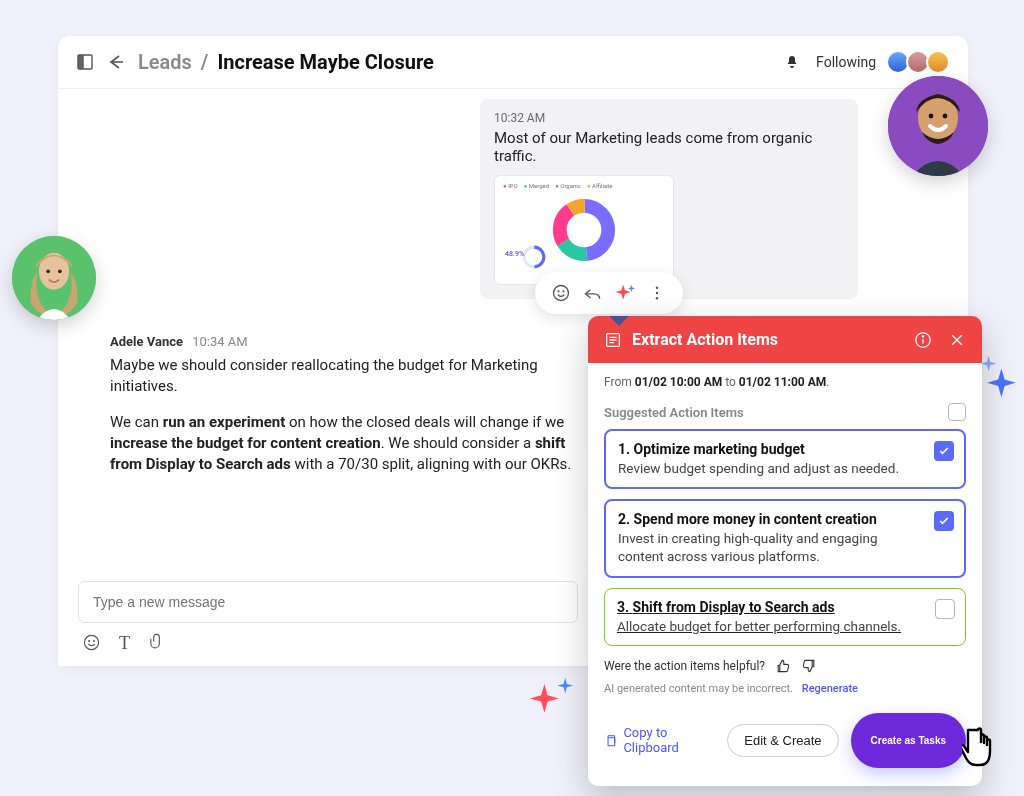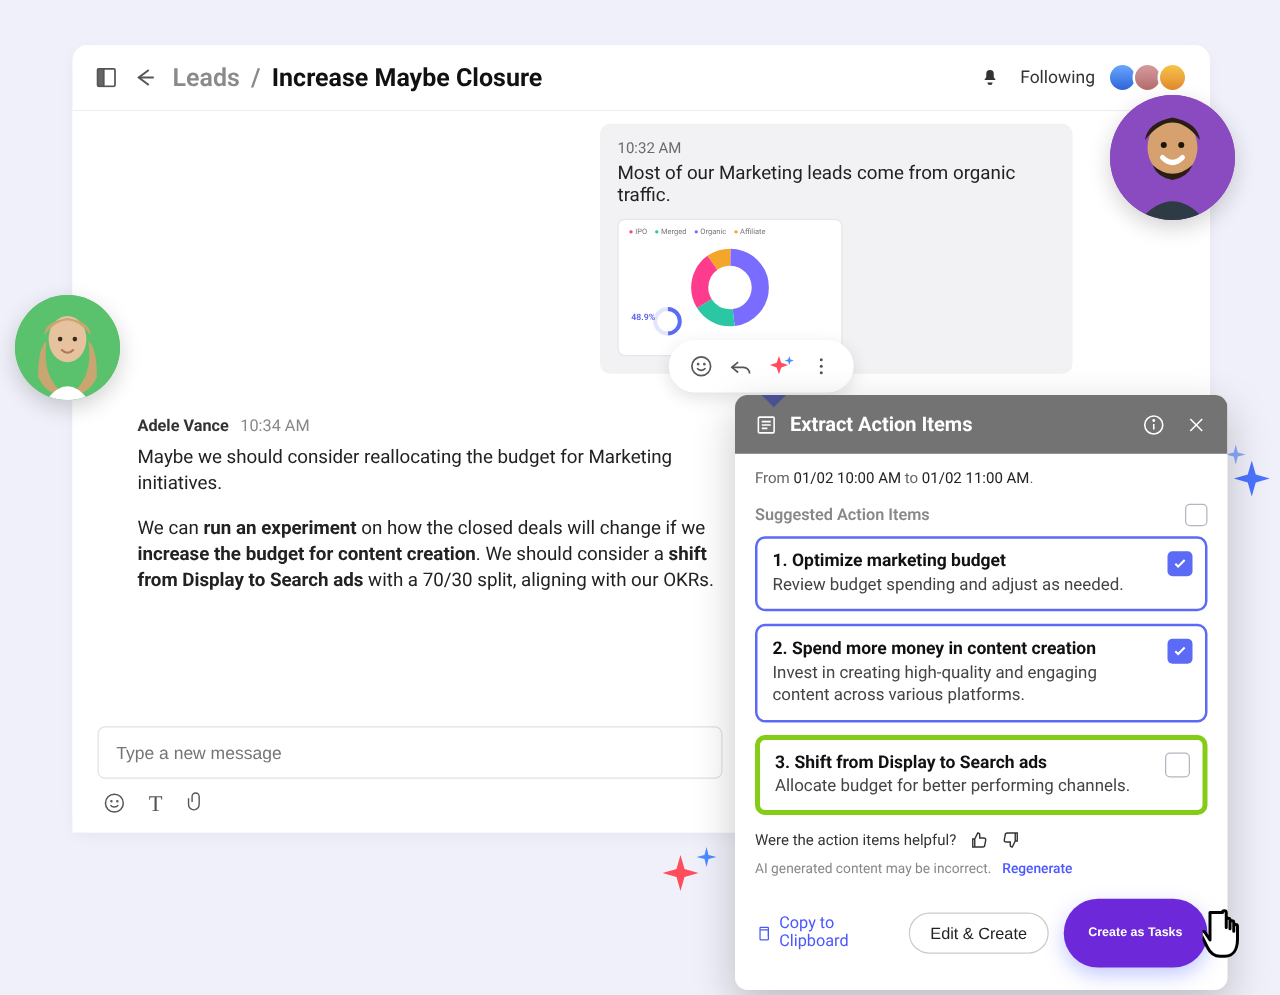--- a/index.html
+++ b/index.html
@@ -167,59 +167,59 @@
     z-index:20;
   }
   .ep-arrow {
     position:absolute;
     top:-7px; left:24px;
     width:14px; height:14px;
     background:#4A5192;
     transform:rotate(45deg);
   }
   .ep-header {
-    background:#737373;
+    background:#ef4444;
     color:#fff;
     padding:14px 16px;
     display:flex;
     align-items:center;
     justify-content:space-between;
   }
   .ep-header-left { display:flex; align-items:center; gap:10px;}
   .ep-title { font-size:16px; font-weight:700;}
   .ep-header-right { display:flex; align-items:center; gap:16px;}
   .ep-info, .ep-close { width:18px; height:18px; display:flex; align-items:center; justify-content:center; color:#fff;}
 
   .ep-from {
     padding: 12px 16px 0 16px;
     font-size:12px;
     color:#666;
   }
-  .ep-from .b { color:#222; font-weight:400; }
+  .ep-from .b { color:#222; font-weight:700; }
 
   .ep-subheading {
     display:flex;
     align-items:center;
     justify-content:space-between;
     padding: 14px 16px 8px 16px;
     font-size:13px;
     color:#888;
     font-weight:600;
   }
 
   .ai-items { padding: 0 16px; display:flex; flex-direction:column; gap:10px;}
 
   .ai-item {
     border: 2px solid transparent;
     border-radius:8px;
     padding: 10px 40px 10px 12px;
     position:relative;
   }
   .ai-item.selected { border-color:#5B6BF5; }
-  .ai-item.unselected { border:4px solid #84cc16; }
+  .ai-item.unselected { border:1px solid #84cc16;text-decoration:underline; }
   .ai-item .ai-title { font-weight:700; font-size:14px; color:#111;}
   .ai-item .ai-desc { font-size:13.5px; color:#444; margin-top:2px; line-height:1.35;}
   .ai-check {
     position:absolute; right:10px; top:10px;
     width:20px; height:20px;
   }
   .ai-check.checked { background:#5B6BF5; border-radius:4px; display:flex; align-items:center; justify-content:center;}
   .ai-check.unchecked { border:1.5px solid #b5b5c2; border-radius:4px; background:#fff;}
 
   .ep-feedback {

